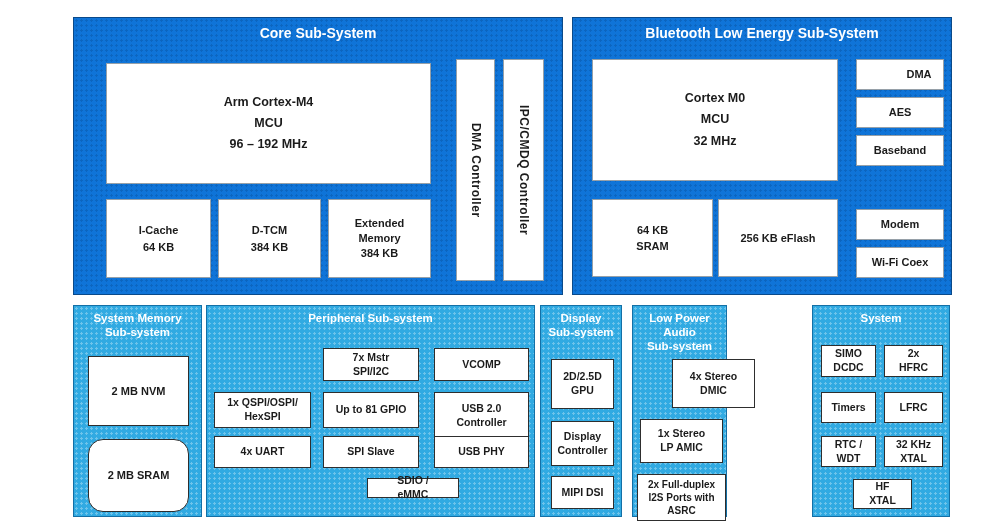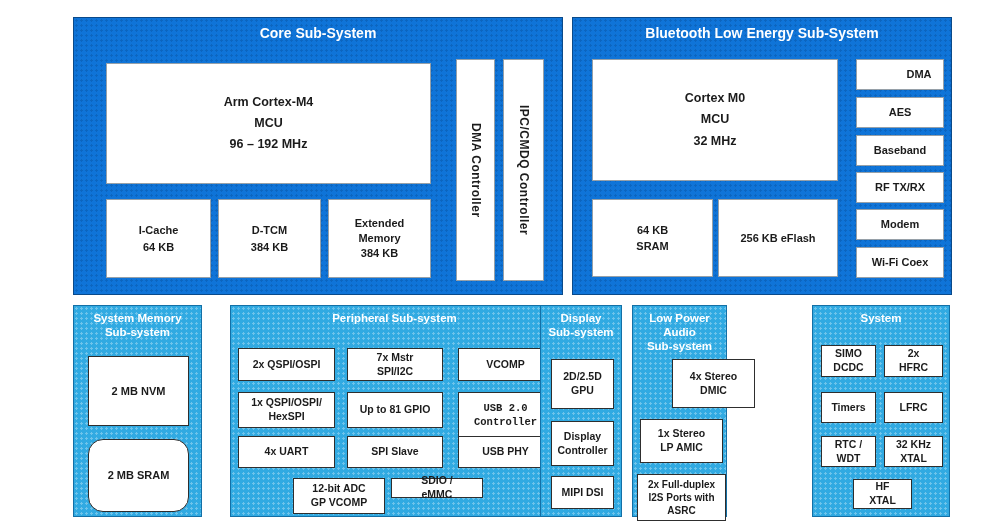--- a/index.html
+++ b/index.html
@@ -69,48 +69,44 @@
     <div class="title big">Bluetooth Low Energy Sub-System</div>
     <div class="box topstyle mcu" style="left:19px;top:41px;width:246px;height:122px;">Cortex M0
 MCU
 32 MHz</div>
     <div class="box topstyle" style="left:19px;top:181px;width:121px;height:78px;">64 KB
 SRAM</div>
     <div class="box topstyle" style="left:145px;top:181px;width:120px;height:78px;">256 KB eFlash</div>
     <div class="box topstyle" style="left:283px;top:41px;width:88px;height:31px;padding-left:38px;">DMA</div>
     <div class="box topstyle" style="left:283px;top:79px;width:88px;height:31px;">AES</div>
     <div class="box topstyle" style="left:283px;top:117px;width:88px;height:31px;">Baseband</div>
-    <div class="box topstyle" style="left:283px;top:154px;width:88px;height:31px;">RF TX/RX</div>
     <div class="box topstyle" style="left:283px;top:191px;width:88px;height:31px;">Modem</div>
     <div class="box topstyle" style="left:283px;top:229px;width:88px;height:31px;">Wi-Fi Coex</div>
   </div>
 
   <div class="sect light" style="left:73px;top:305px;width:129px;height:212px;">
     <div class="title small">System Memory
 Sub-system</div>
     <div class="box botstyle" style="left:14px;top:50px;width:101px;height:70px;font-size:11px;">2 MB NVM</div>
     <div class="box botstyle" style="left:14px;top:133px;width:101px;height:73px;font-size:11px;border-radius:15px;">2 MB SRAM</div>
   </div>
 
-  <div class="sect light" style="left:206px;top:305px;width:329px;height:212px;margin-left:24px;">
+  <div class="sect light" style="left:206px;top:305px;width:329px;height:212px;">
     <div class="title small">Peripheral Sub-system</div>
-    <div class="box botstyle" style="left:7px;top:42px;width:97px;height:33px;">2x QSPI/OSPI</div>
     <div class="box botstyle" style="left:116px;top:42px;width:96px;height:33px;">7x Mstr
 SPI/I2C</div>
     <div class="box botstyle" style="left:227px;top:42px;width:95px;height:33px;">VCOMP</div>
     <div class="box botstyle" style="left:7px;top:86px;width:97px;height:36px;">1x QSPI/OSPI/
 HexSPI</div>
     <div class="box botstyle" style="left:116px;top:86px;width:96px;height:36px;">Up to 81 GPIO</div>
-    <div class="box botstyle" style="left:227px;top:86px;width:95px;height:48px;font-family:Liberation Mono, monospace;">USB 2.0
+    <div class="box botstyle" style="left:227px;top:86px;width:95px;height:48px;">USB 2.0
 Controller</div>
     <div class="box botstyle" style="left:7px;top:130px;width:97px;height:32px;">4x UART</div>
     <div class="box botstyle" style="left:116px;top:130px;width:96px;height:32px;">SPI Slave</div>
     <div class="box botstyle" style="left:227px;top:130px;width:95px;height:32px;">USB PHY</div>
-    <div class="box botstyle" style="left:62px;top:172px;width:92px;height:36px;">12-bit ADC
-GP VCOMP</div>
     <div class="box botstyle" style="left:160px;top:172px;width:92px;height:20px;">SDIO /
 eMMC</div>
   </div>
 
   <div class="sect light" style="left:540px;top:305px;width:82px;height:212px;">
     <div class="title small">Display
 Sub-system</div>
     <div class="box botstyle" style="left:10px;top:53px;width:63px;height:50px;">2D/2.5D
 GPU</div>
     <div class="box botstyle" style="left:10px;top:115px;width:63px;height:45px;">Display

